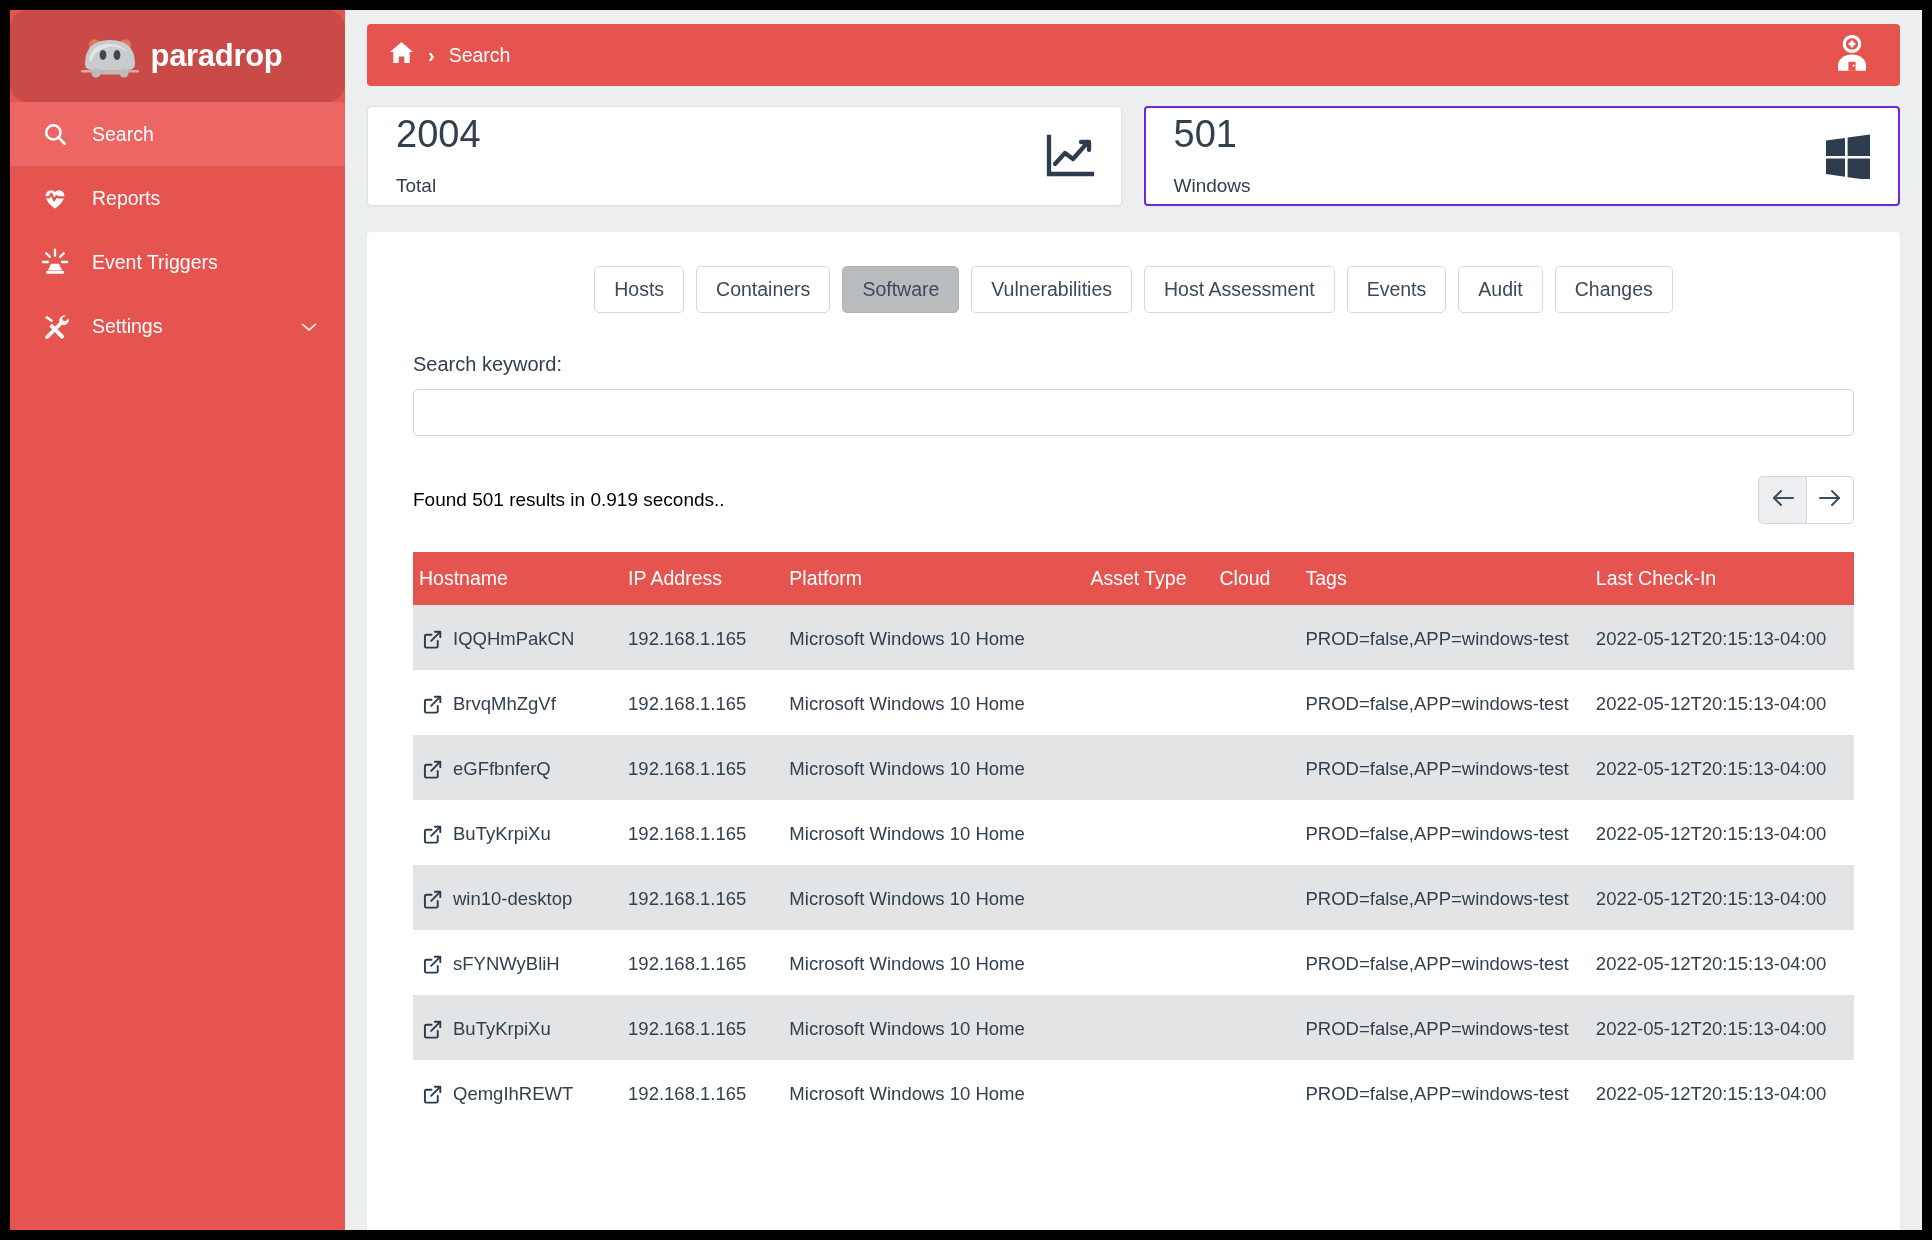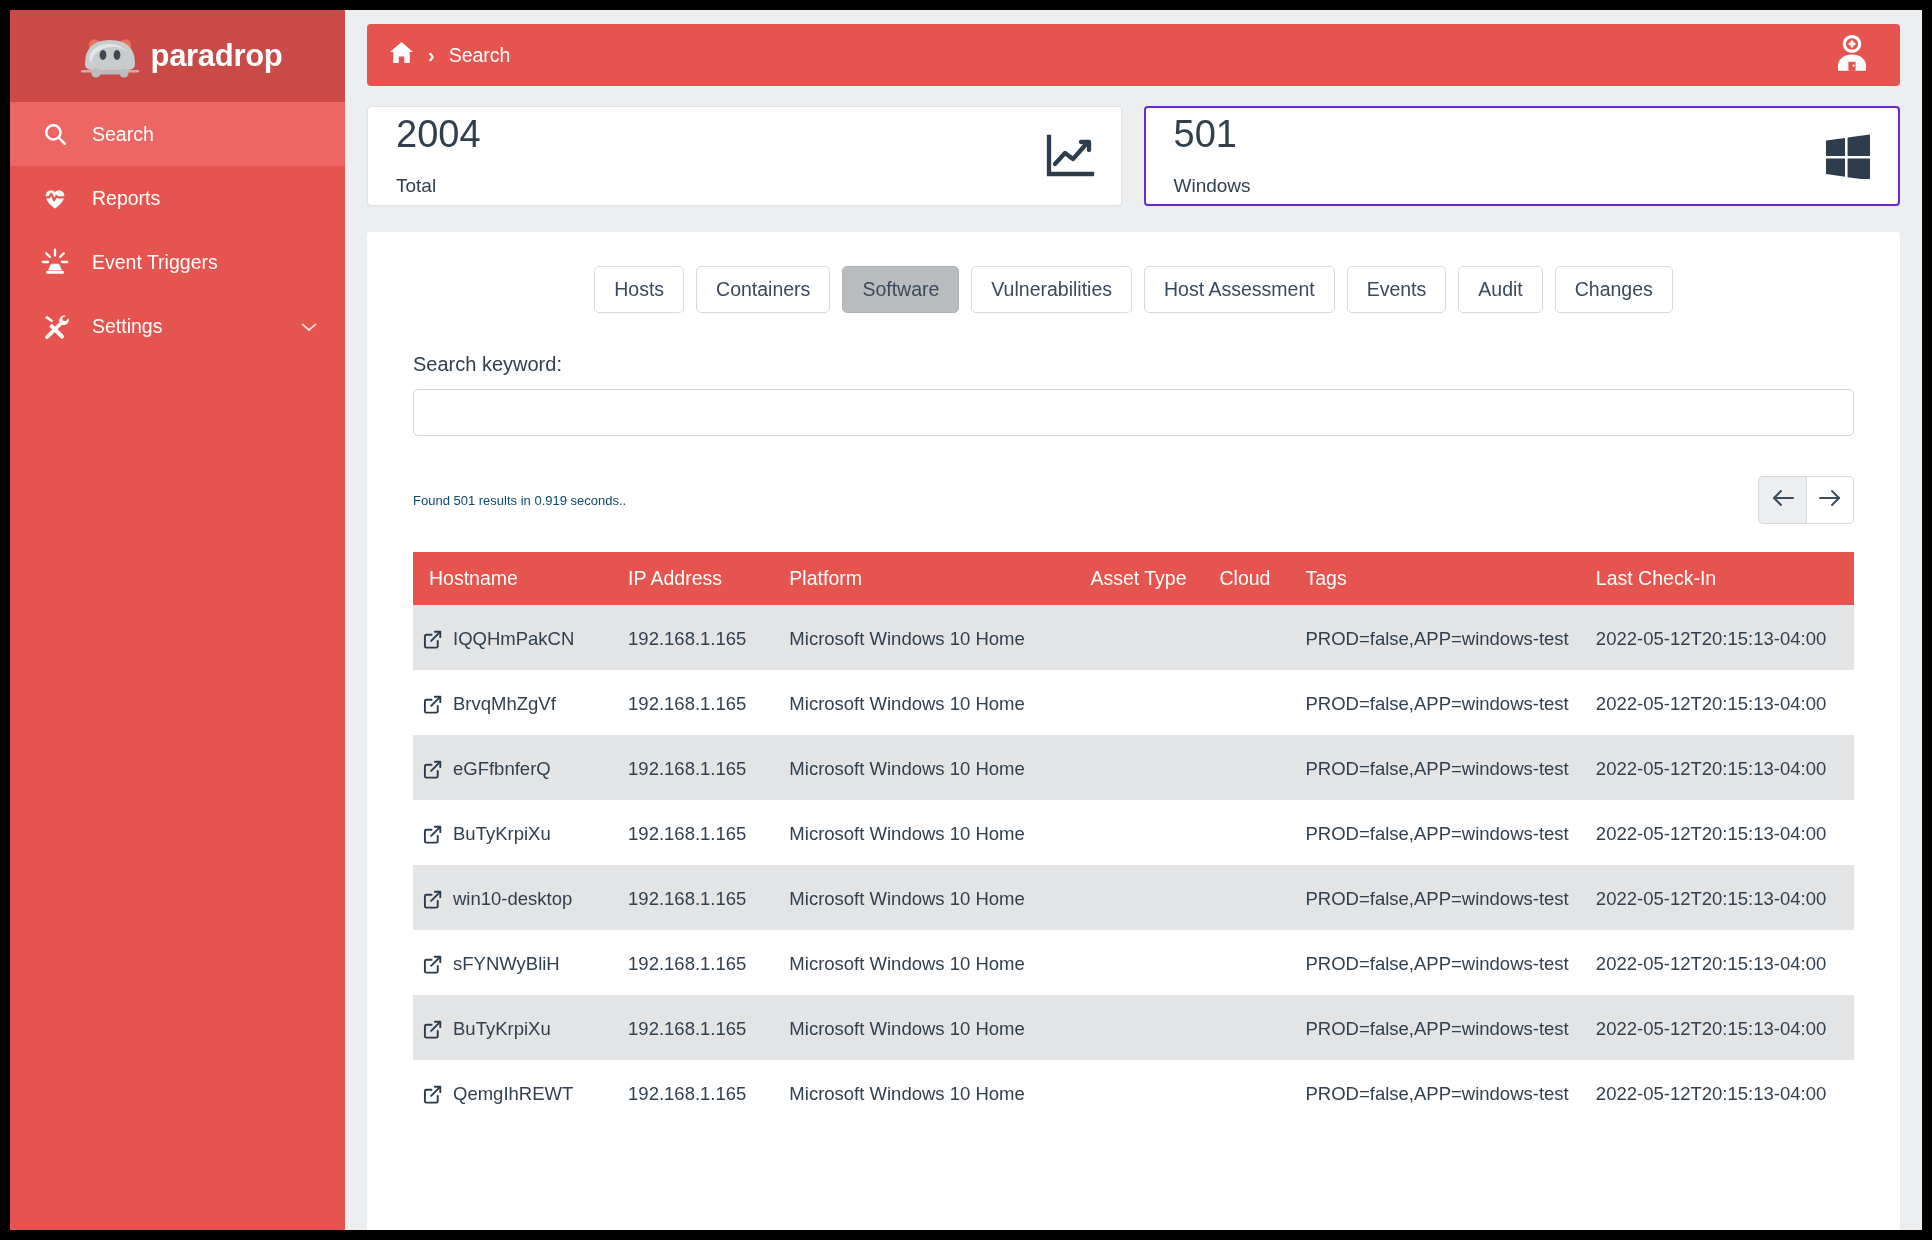--- a/index.html
+++ b/index.html
@@ -27,20 +27,21 @@
     position: relative;
   }
   .brand {
     height: 92px;
     background: #c94a47;
     display: flex;
     align-items: center;
     justify-content: center;
     gap: 10px;
     padding-left: 6px;
+    border-radius: 18px;
   }
   .brand-logo { width: 62px; height: 48px; position: relative; flex: 0 0 62px; }
   .brand-text {
     color: #ffffff;
     font-size: 31px;
     font-weight: bold;
     letter-spacing: -0.3px;
   }
   .nav-item {
     display: flex;
@@ -165,21 +166,21 @@
     background: #fff;
     outline: none;
   }
 
   .results-row {
     display: flex;
     align-items: center;
     justify-content: space-between;
     margin-top: 40px;
   }
-  .results-text { font-size: 13px; color: #0c4a6e; }
+  .results-text { font-size: 19px; color: #000000; }
   .pager { display: flex; }
   .pager-btn {
     width: 48px; height: 48px;
     border: 1px solid #d5d9dd;
     background: #ffffff;
     display: flex; align-items: center; justify-content: center;
     cursor: pointer;
     color: #3d4d5e;
   }
   .pager-btn.prev {
@@ -198,21 +199,21 @@
   }
   table.results thead th {
     background: #e6544f;
     color: #ffffff;
     font-size: 19.5px;
     font-weight: normal;
     text-align: left;
     padding: 15px 10px 15px 0;
     vertical-align: middle;
   }
-  table.results thead th:first-child { padding-left: 16px; }
+  table.results thead th:first-child { padding-left: 6px; }
   table.results tbody td {
     font-size: 18.5px;
     color: #32404e;
     padding: 22px 10px 15px 0;
     vertical-align: top;
     line-height: 1.3;
   }
   table.results tbody td:first-child { padding-left: 10px; }
   table.results tbody tr.odd { background: #e3e4e6; }
   table.results tbody tr.even { background: #ffffff; }

